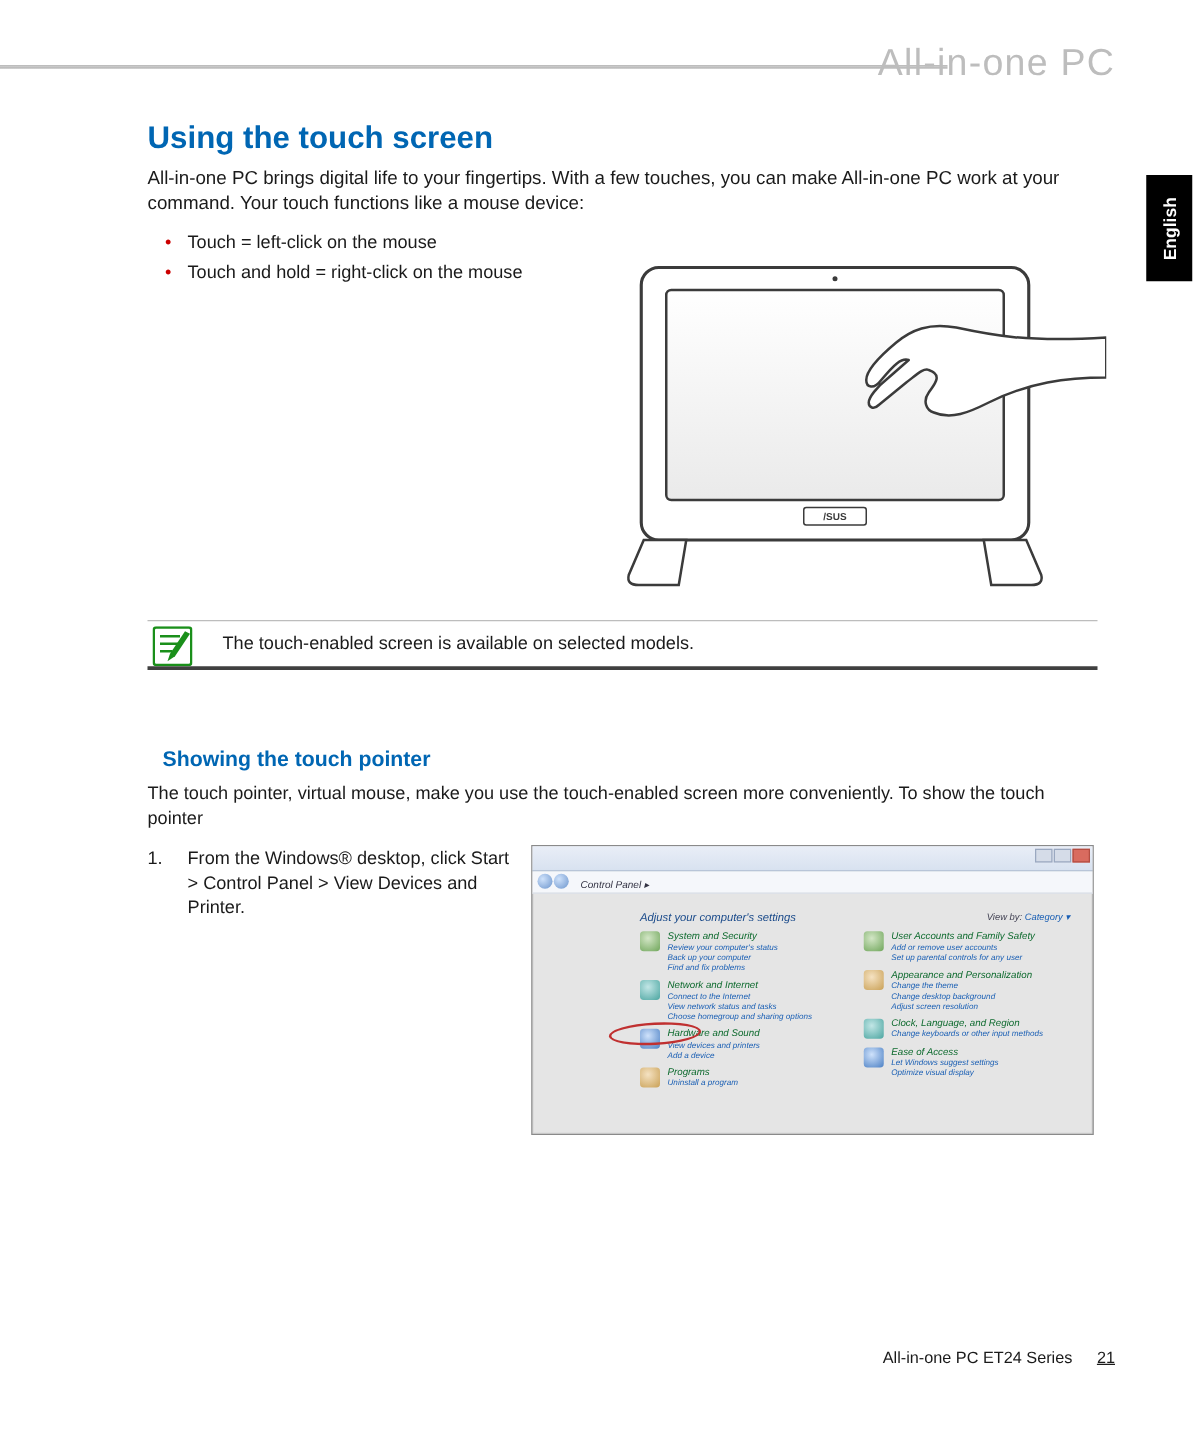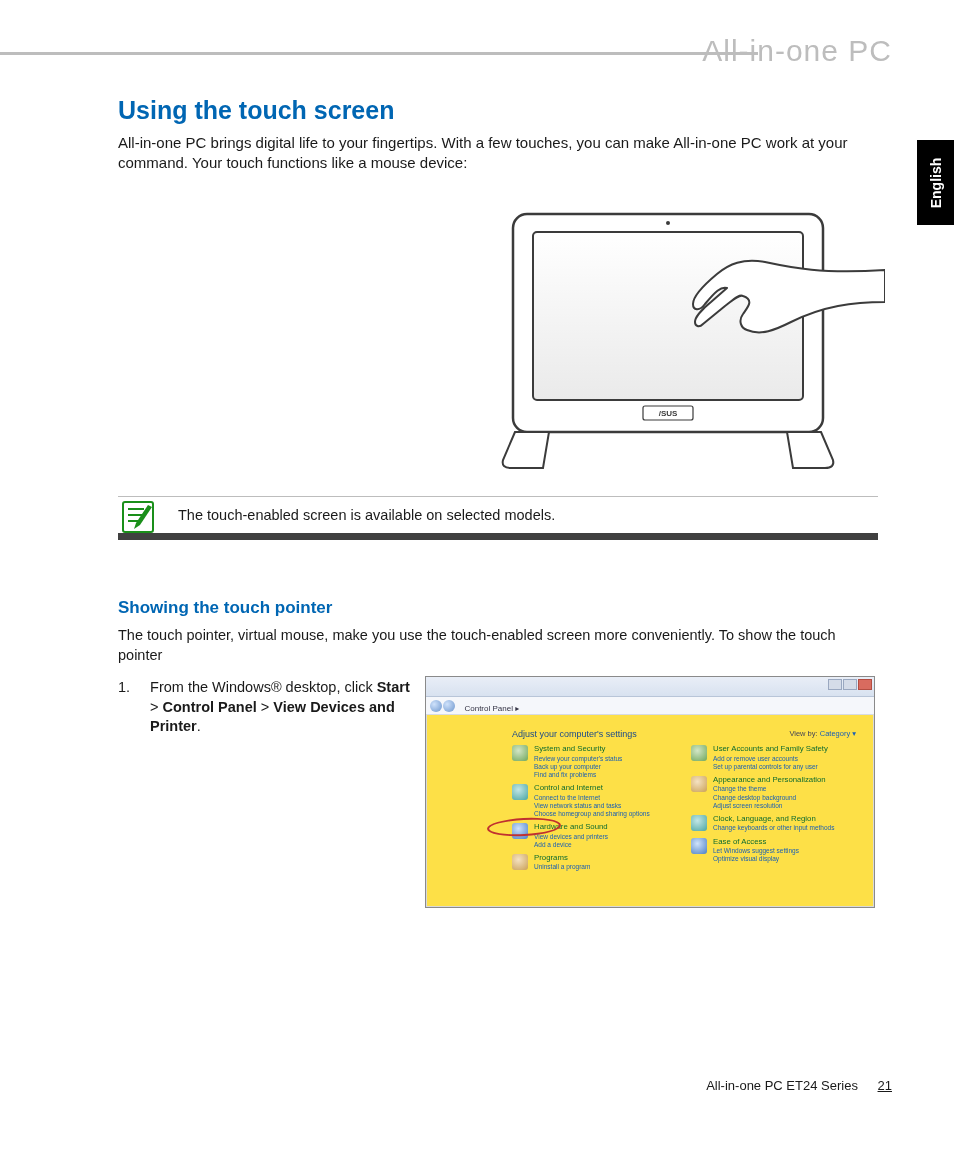--- a/index.html
+++ b/index.html
@@ -74,35 +74,35 @@
   }
   .monitor {
     position: absolute;
     top: 110px; left: 375px;
     width: 392px; height: 285px;
   }
   .note-block {
     position: absolute;
     top: 400px; left: 0; width: 760px;
     border-top: 1px solid #bdbdbd;
-    border-bottom: 7px solid #404040;
+    border-bottom: 3px solid #404040;
     padding: 8px 0;
   }
   .note-block .note-icon {
     position: absolute;
     left: 4px; top: 4px; width: 32px; height: 32px;
   }
   .note-block .note-text {
     margin-left: 60px;
     font-size: 14.5px;
     line-height: 1.4;
   }
   h2.subsection {
     position: absolute;
-    top: 502px; left: 0;
+    top: 502px; left: 12px;
     font-size: 17px;
     font-weight: 700;
     color: #0066b3;
   }
   .sub-intro {
     position: absolute;
     top: 530px; left: 0; width: 760px;
     font-size: 14.5px;
     line-height: 1.35;
   }
@@ -119,22 +119,23 @@
     display: inline-block;
     width: 28px;
     vertical-align: top;
   }
   .step-body { display: inline-block; width: 260px; vertical-align: top; }
   .cp-shot {
     position: absolute;
     left: 307px; top: -2px;
     width: 450px; height: 232px;
     border: 1px solid #8a8a8a;
-    background: #fde047;
+    background: #e5e5e5;
     box-shadow: 0 0 0 1px #d9d9d9 inset;
+    font-style: italic;
   }
   .cp-titlebar {
     height: 20px;
     background: linear-gradient(#e9eef7, #d8e2f0);
     border-bottom: 1px solid #b8c5d8;
     position: relative;
   }
   .cp-titlebar .winbtns {
     position: absolute; right: 2px; top: 2px;
     display: flex; gap: 1px;
@@ -192,35 +193,39 @@
     border: 2px solid #c03030;
     border-radius: 50%;
     transform: rotate(-3deg);
   }
   .footer {
     position: absolute;
     bottom: 62px; right: 62px;
     font-size: 13px;
   }
   .footer .pg { margin-left: 16px; text-decoration: underline; }
-  .bold { font-weight: 700; }
+  .bold { font-weight: 400; }
 </style>
 </head>
 <body>
 
 <div class="top-rule"></div>
 <div class="header-title">All-in-one PC</div>
 
 <div class="lang-tab">
   <span>English</span>
 </div>
 
 <div class="content">
   <h1 class="section-title">Using the touch screen</h1>
   <p class="intro">All-in-one PC brings digital life to your fingertips. With a few touches, you can make All-in-one PC work at your command. Your touch functions like a mouse device:</p>
+  <ul class="bullets">
+    <li>Touch = left-click on the mouse</li>
+    <li>Touch and hold = right-click on the mouse</li>
+  </ul>
 
   <svg class="monitor" viewBox="0 0 392 285">
     <defs>
       <linearGradient id="scr" x1="0" y1="0" x2="0" y2="1">
         <stop offset="0" stop-color="#fff"></stop>
         <stop offset="1" stop-color="#eaeaea"></stop>
       </linearGradient>
     </defs>
 
     <rect x="20" y="8" rx="14" ry="14" width="310" height="218" fill="#fff" stroke="#3b3b3b" stroke-width="2.5"></rect>
@@ -284,21 +289,21 @@
                 <div class="cp-item-text">
                   <div class="t">System and Security</div>
                   <div class="s">Review your computer's status</div>
                   <div class="s">Back up your computer</div>
                   <div class="s">Find and fix problems</div>
                 </div>
               </div>
               <div class="cp-item">
                 <div class="cp-ico teal"></div>
                 <div class="cp-item-text">
-                  <div class="t">Control and Internet</div>
+                  <div class="t">Network and Internet</div>
                   <div class="s">Connect to the Internet</div>
                   <div class="s">View network status and tasks</div>
                   <div class="s">Choose homegroup and sharing options</div>
                 </div>
               </div>
               <div class="cp-item">
                 <div class="cp-ico blue"></div>
                 <div class="cp-item-text">
                   <div class="t">Hardware and Sound</div>
                   <div class="s">View devices and printers</div>

